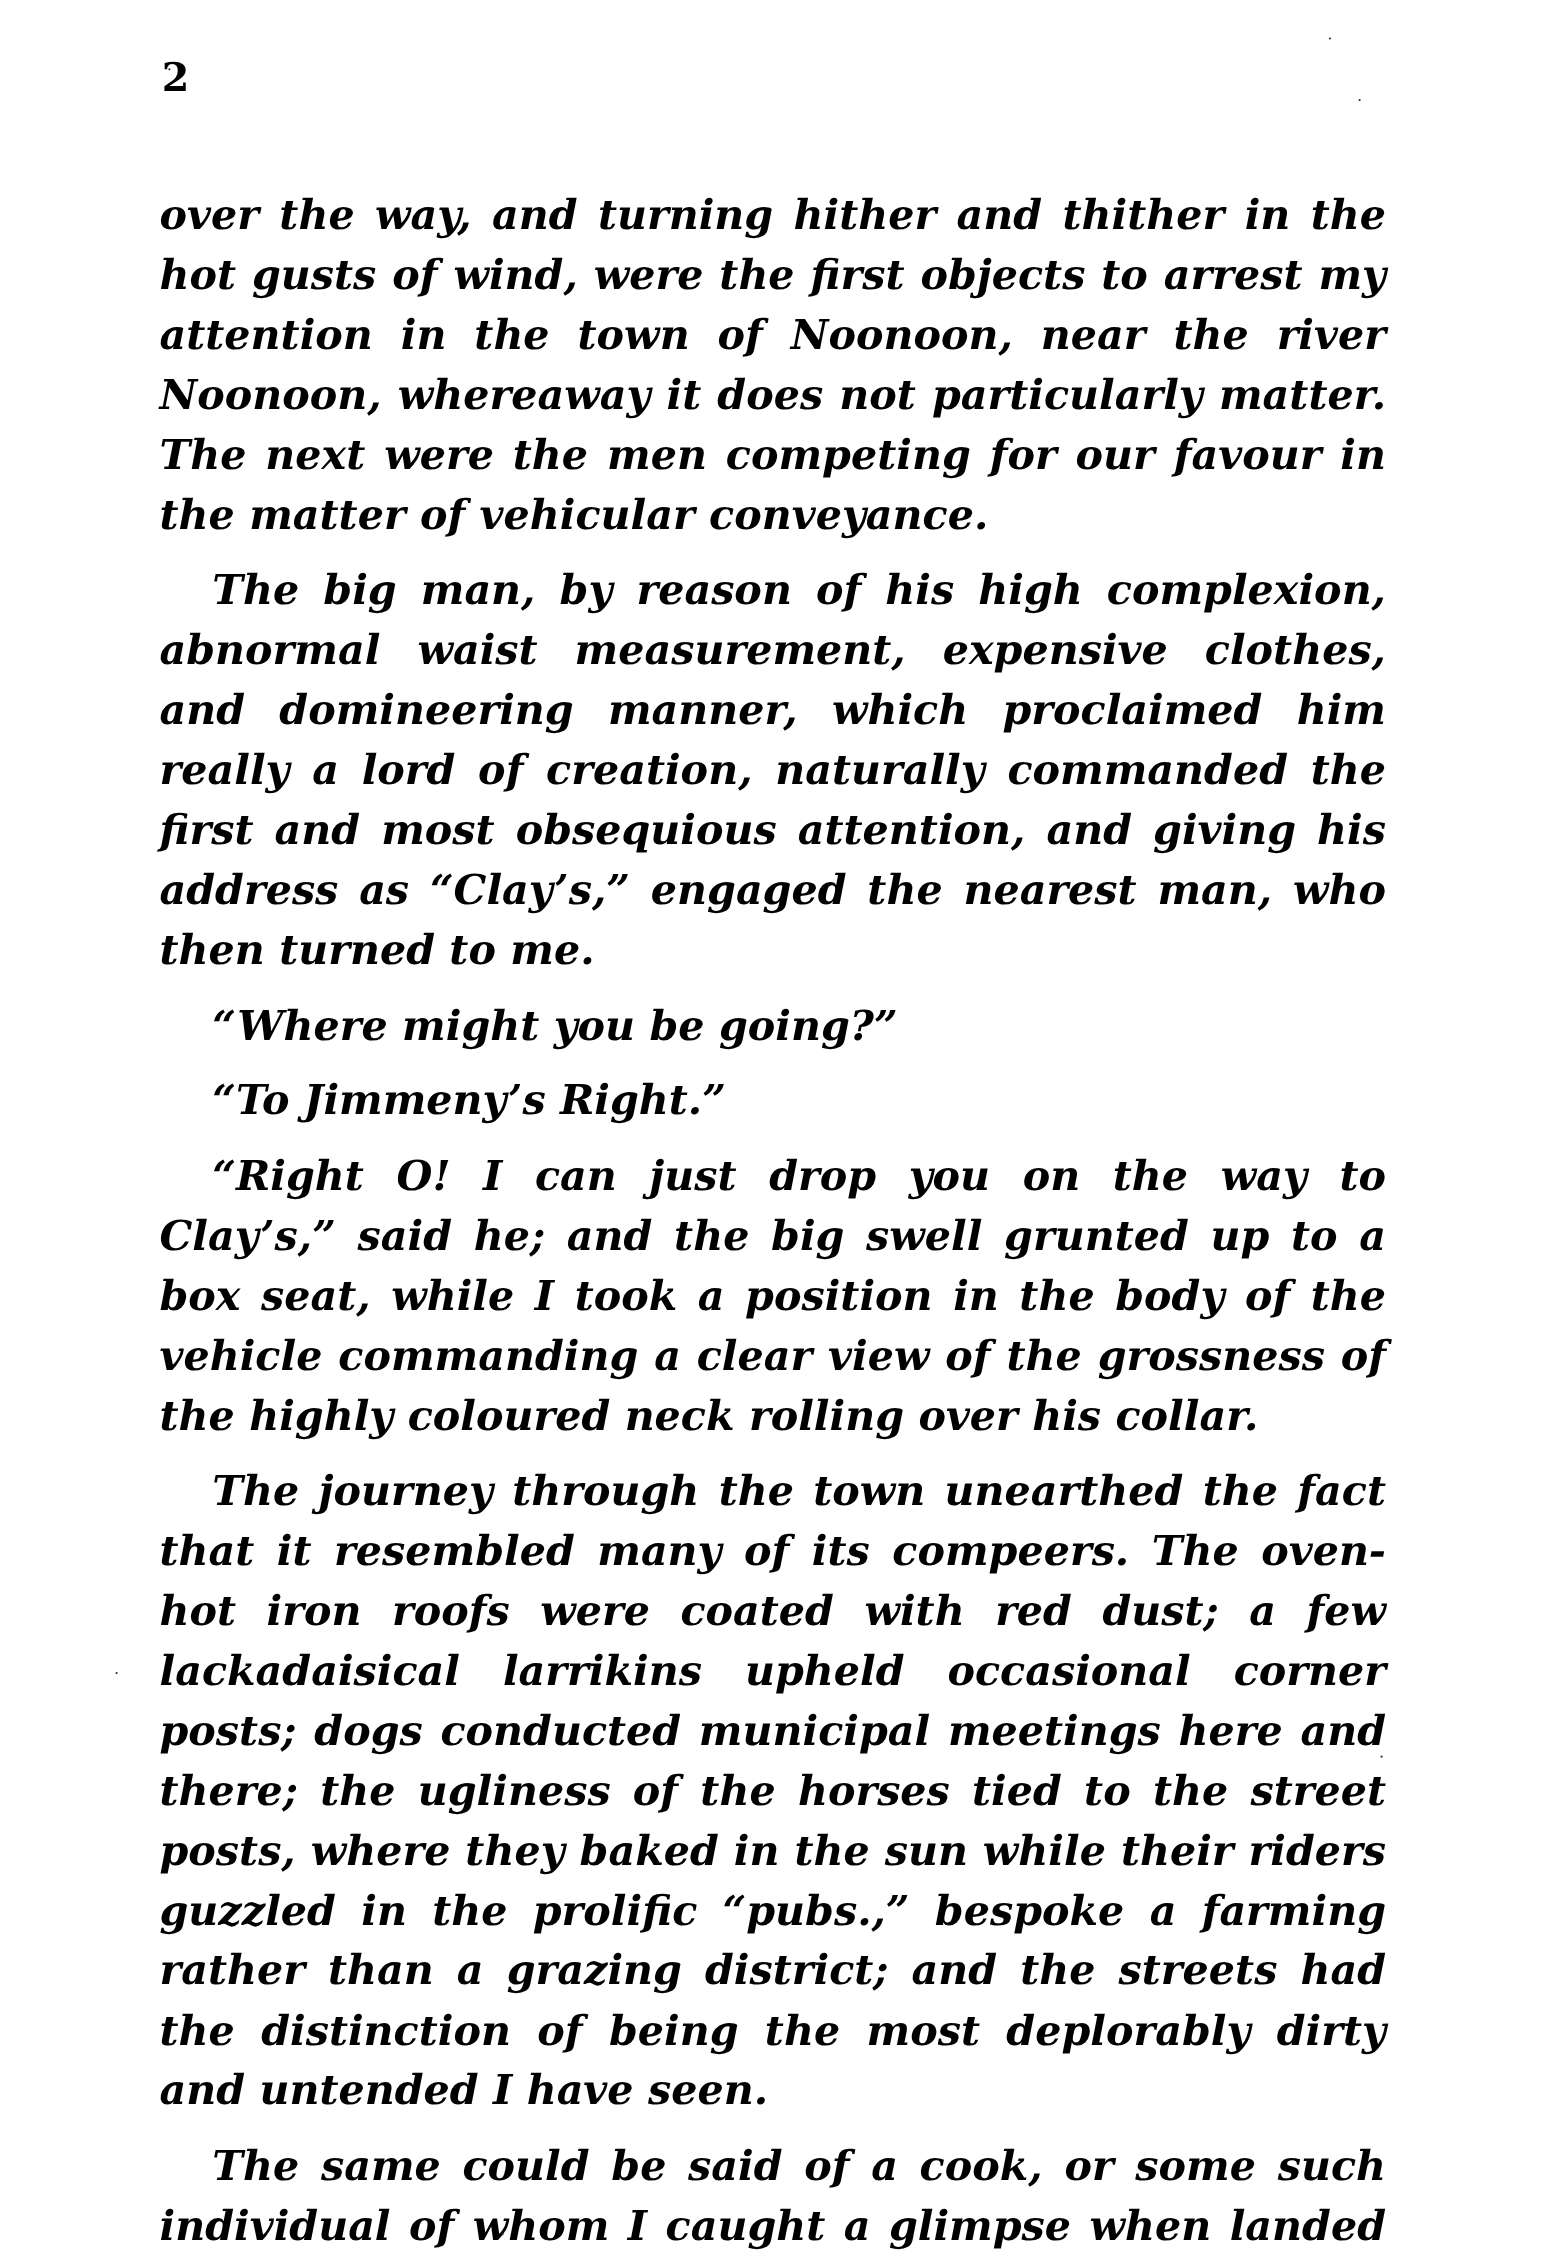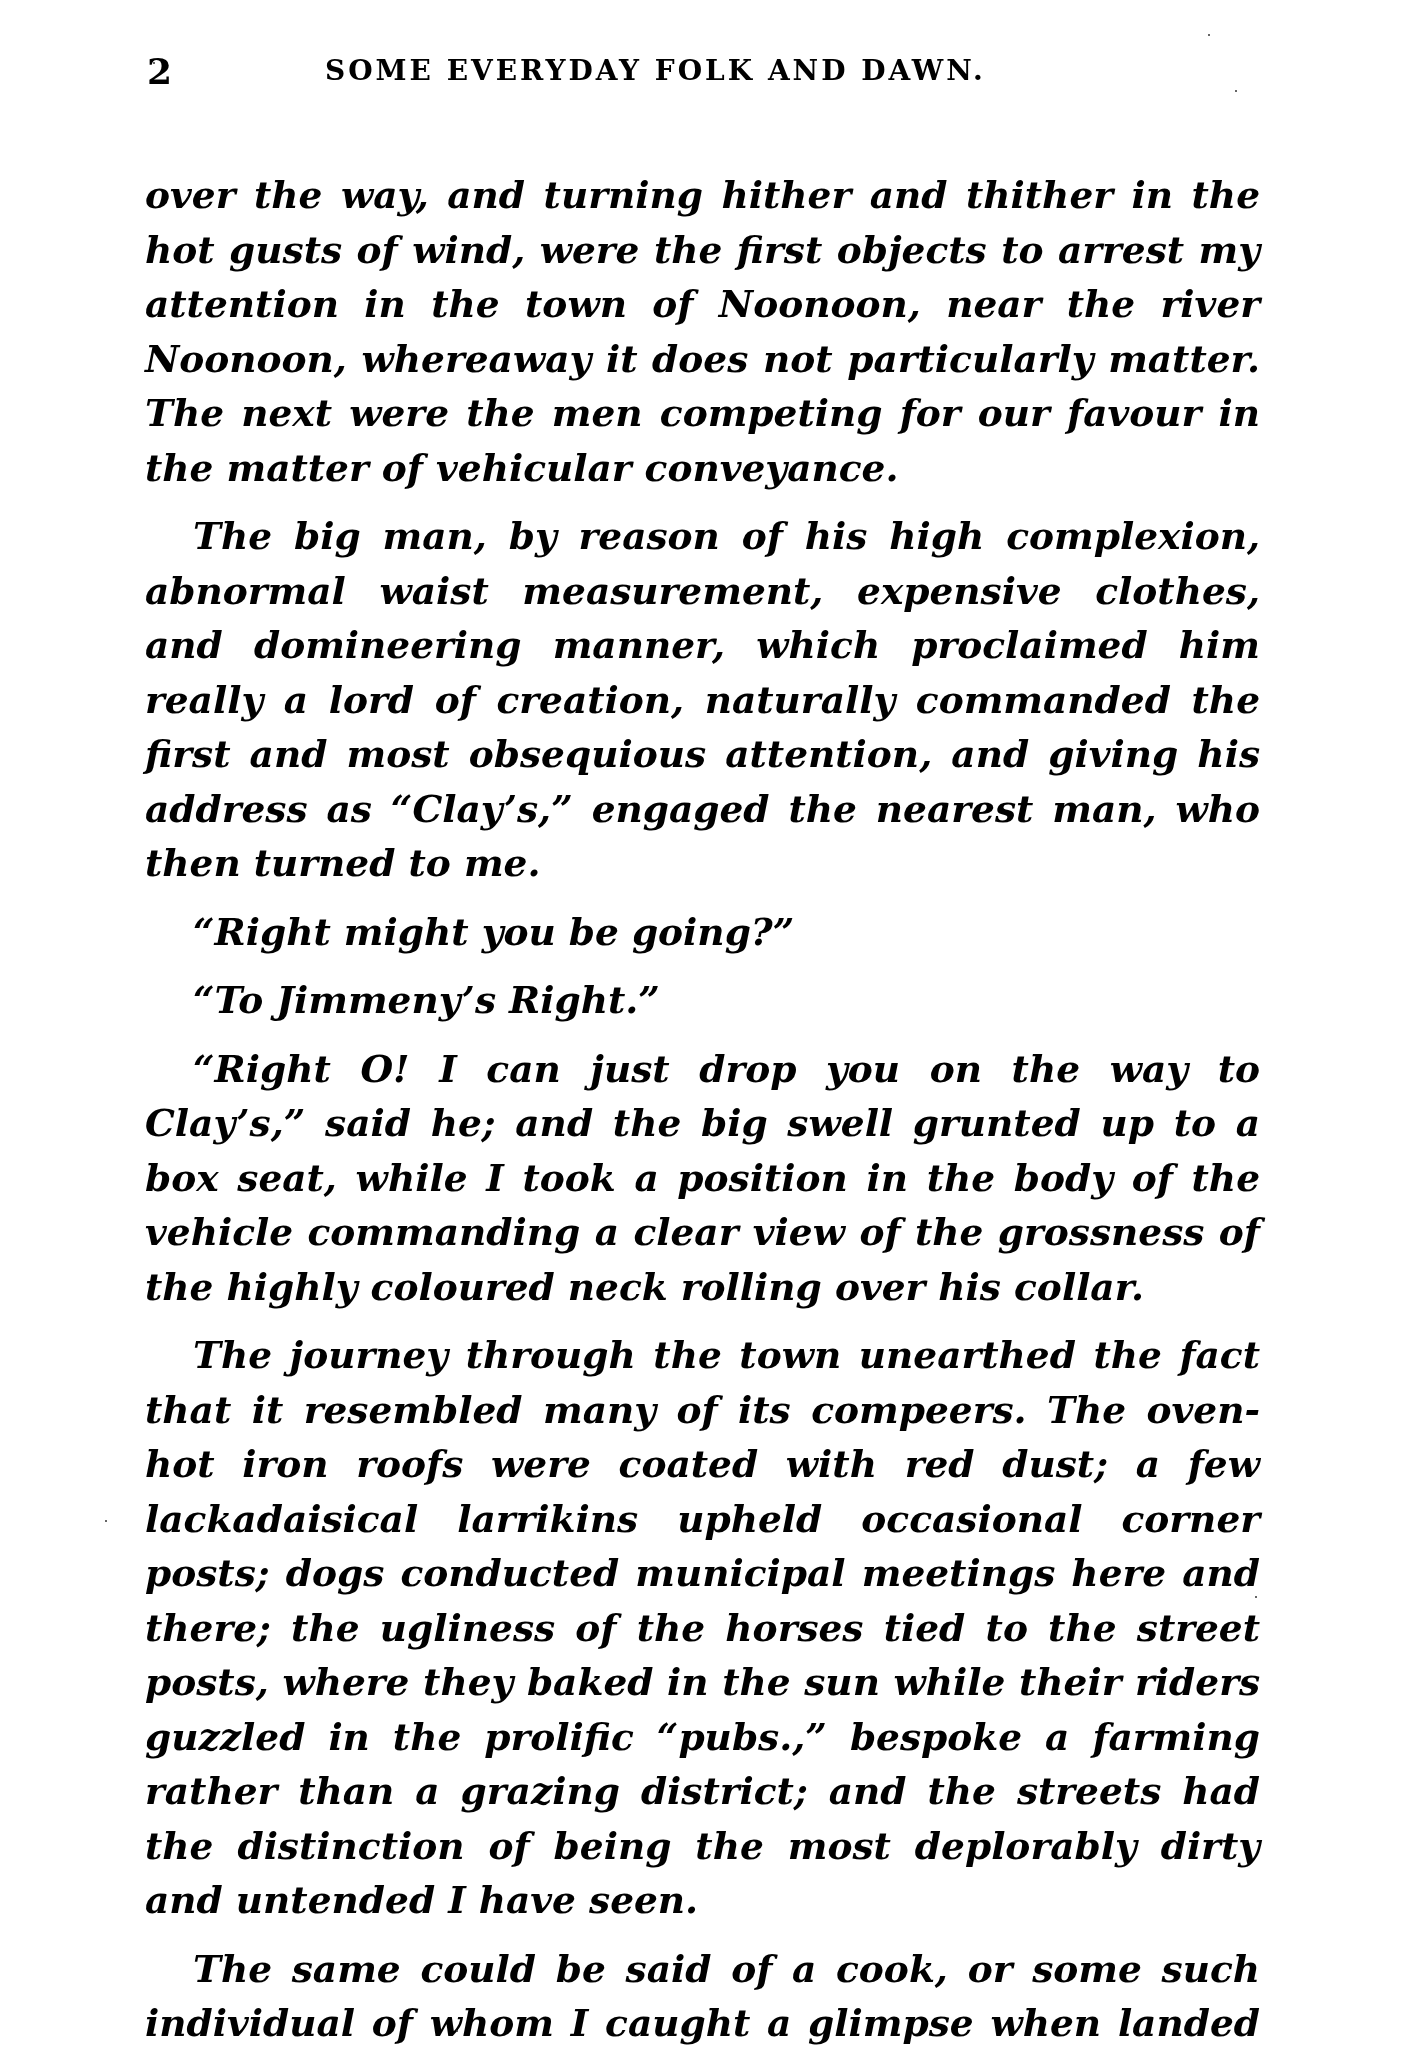--- a/index.html
+++ b/index.html
@@ -65,27 +65,26 @@
       background: #333;
       border-radius: 1px;
     }
   </style>
 </head>
 <body>
 
 <div class="page">
   <div class="running-head">
     <span class="page-number">2</span>
-    <span class="running-title">SOME EVERYDAY FOLK AND DAWN.</span>
   </div>
 
   <div class="body-text">
     <p class="para">over the way, and turning hither and thither in the hot gusts of wind, were the first objects to arrest my attention in the town of Noonoon, near the river Noonoon, whereaway it does not particularly matter. The next were the men competing for our favour in the matter of vehicular conveyance.</p>
     <p class="para indent">The big man, by reason of his high complexion, abnormal waist measurement, expensive clothes, and domineering manner, which proclaimed him really a lord of creation, naturally commanded the first and most obsequious attention, and giving his address as “Clay’s,” engaged the nearest man, who then turned to me.</p>
-    <p class="para indent">“Right might you be going?”</p>
+    <p class="para indent">“Where might you be going?”</p>
     <p class="para indent">“To Jimmeny’s Right.”</p>
     <p class="para indent">“Right O! I can just drop you on the way to Clay’s,” said he; and the big swell grunted up to a box seat, while I took a position in the body of the vehicle commanding a clear view of the grossness of the highly coloured neck rolling over his collar.</p>
     <p class="para indent">The journey through the town unearthed the fact that it resembled many of its compeers. The oven-hot iron roofs were coated with red dust; a few lackadaisical larrikins upheld occasional corner posts; dogs conducted municipal meetings here and there; the ugliness of the horses tied to the street posts, where they baked in the sun while their riders guzzled in the prolific “pubs.,” bespoke a farming rather than a grazing district; and the streets had the distinction of being the most deplorably dirty and untended I have seen.</p>
     <p class="para indent">The same could be said of a cook, or some such individual of whom I caught a glimpse when landed at a corner hotel, where I sat inside the door of a parlour awaiting the appearance of the landlady or the publican,</p>
   </div>
 </div>
 
 <div class="speck" style="left:1208px; top:34px;"></div>
 <div class="speck" style="left:153px; top:62px;"></div>
 <div class="speck" style="left:1235px; top:90px;"></div>

